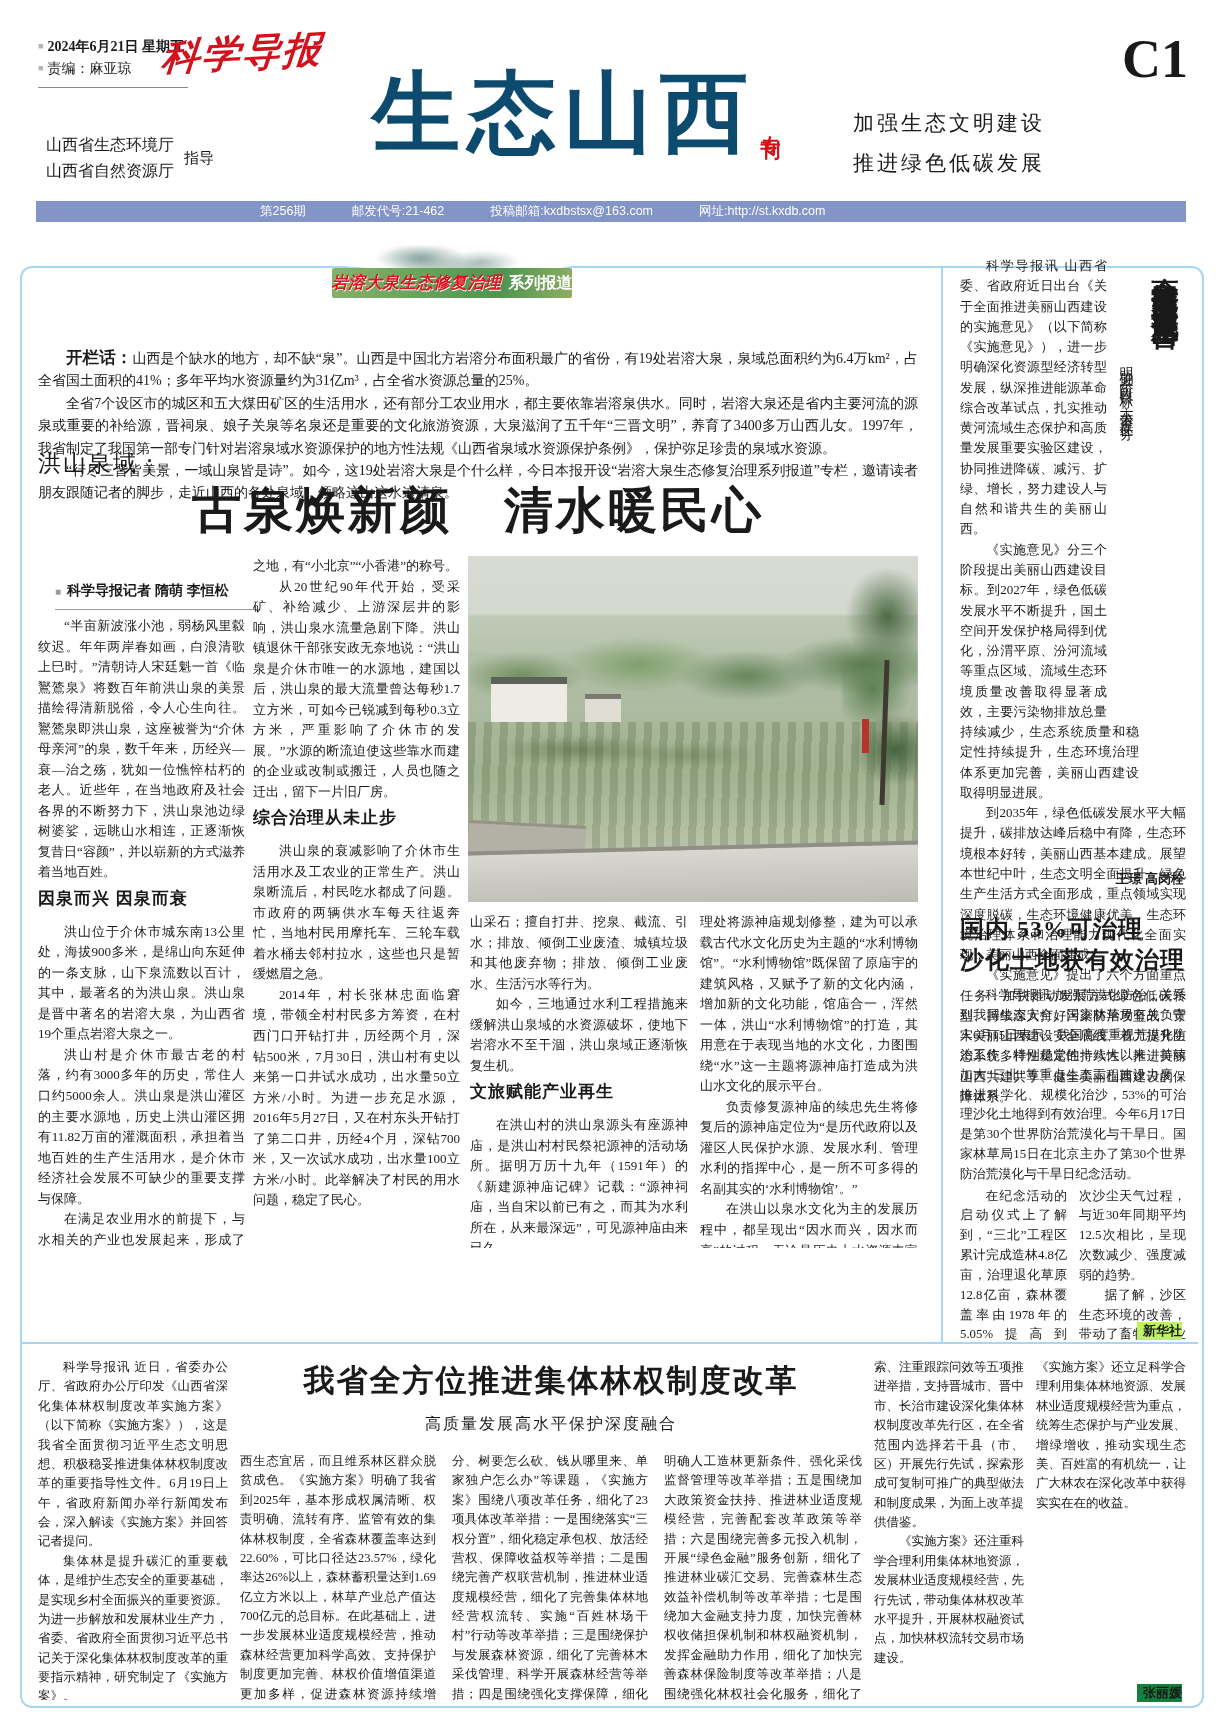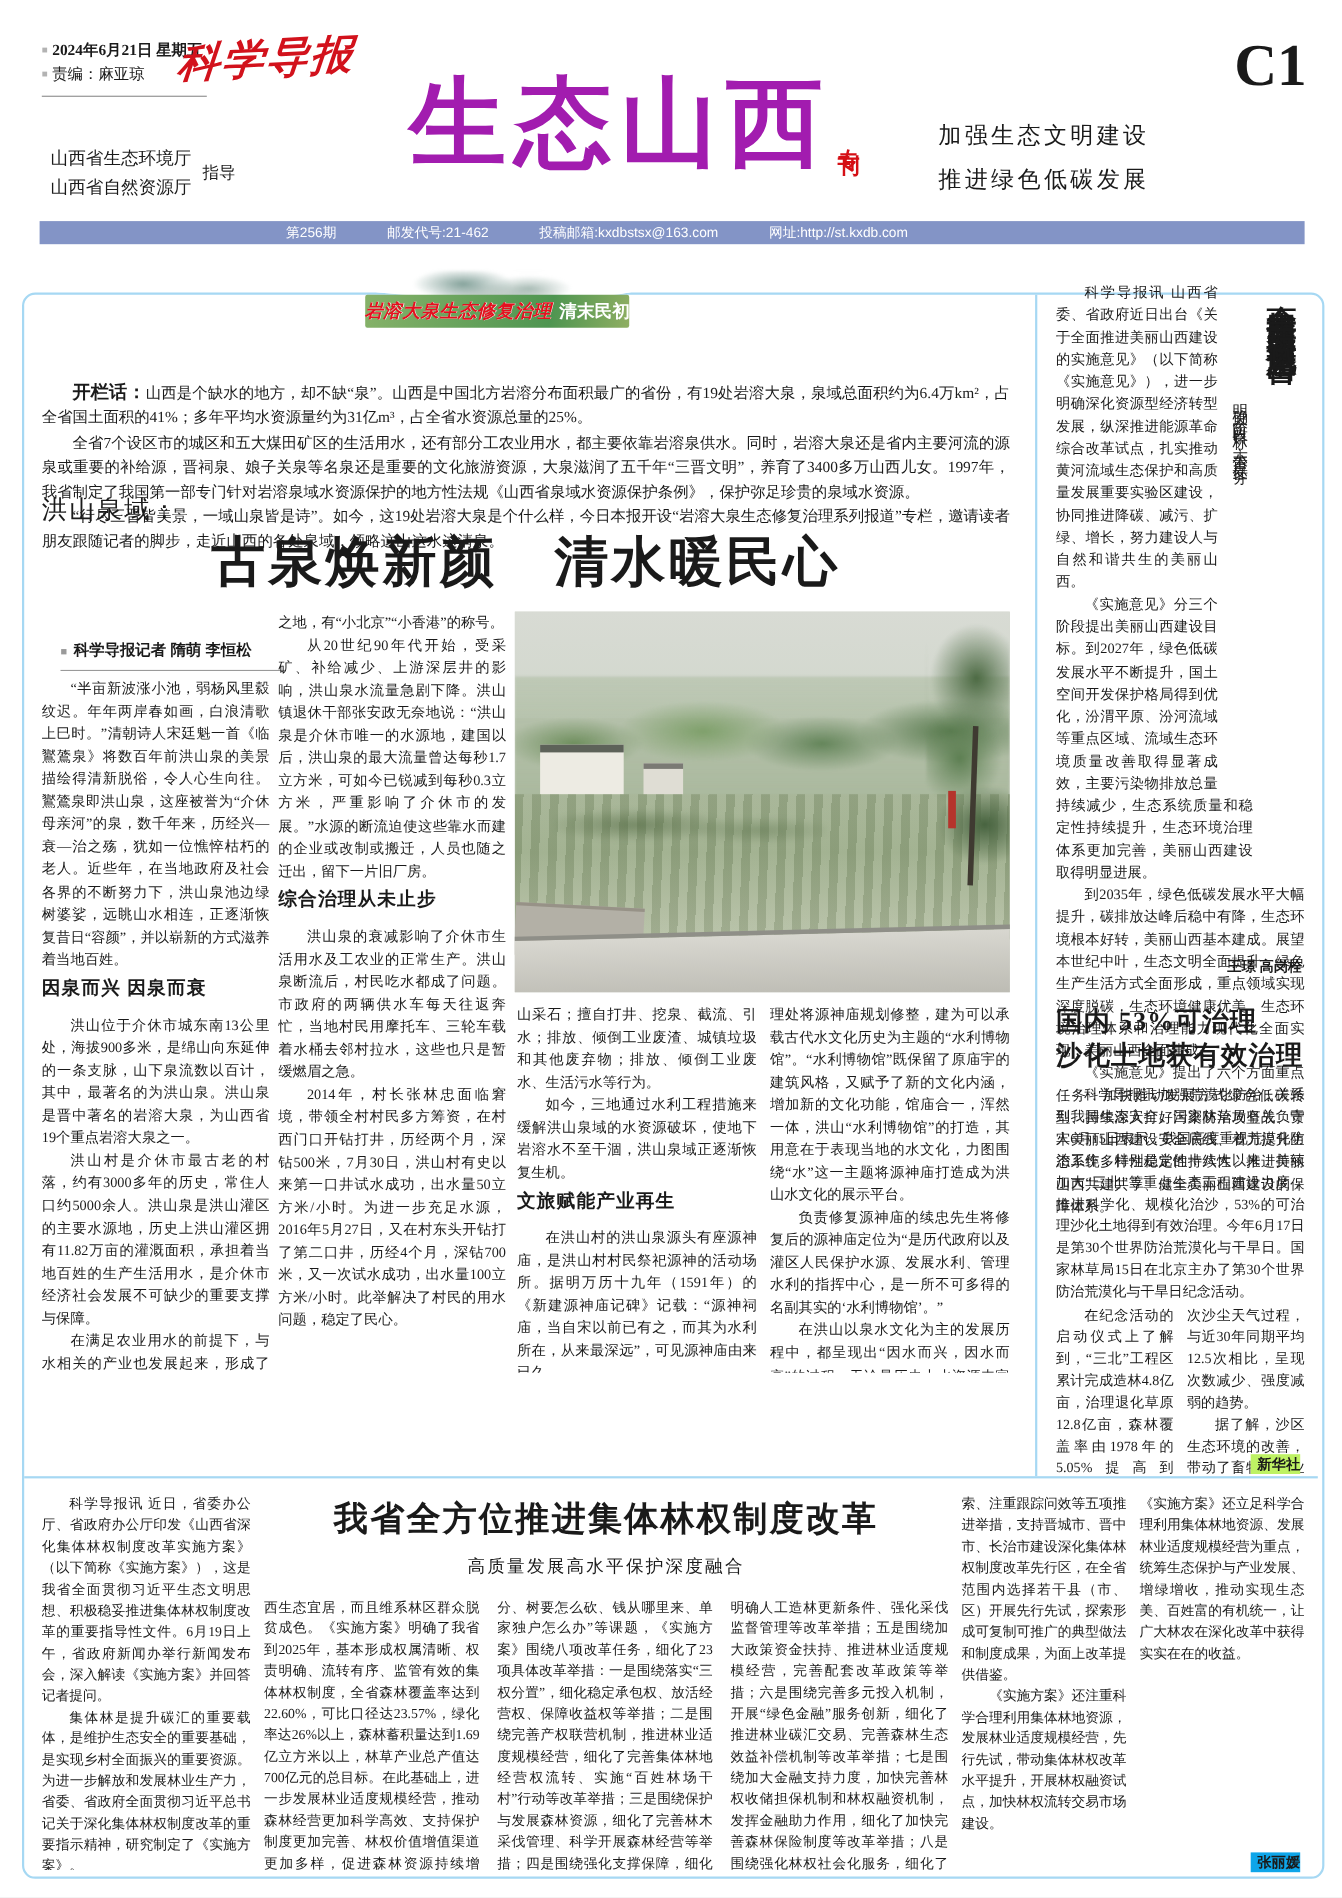--- a/index.html
+++ b/index.html
@@ -7,21 +7,21 @@
         font-family:"Liberation Serif","DejaVu Serif",serif;color:#1a1a1a;overflow:hidden;}
   .abs{position:absolute;}
   
   .date-block{left:38px;top:36px;width:150px;font-size:14px;line-height:1.6;border-bottom:1px solid #8a8a8a;padding-bottom:6px;}
   .date-block .sq{color:#b3b3b3;font-size:9px;margin-right:4px;vertical-align:2px;}
   .date-line{font-weight:bold;}
   .logo{left:162px;top:28px;font-size:38px;font-weight:900;color:#d2121c;
         transform:skewX(-8deg) rotate(-3deg);letter-spacing:2px;font-style:italic;}
   .guide{left:46px;top:132px;font-size:16px;line-height:1.6;display:flex;align-items:center;}
   .guide .gsuf{font-size:15px;margin-left:10px;}
-  .section-title{left:372px;top:70px;font-size:88px;font-weight:900;color:#a21caf;letter-spacing:8px;line-height:1;}
+  .section-title{left:372px;top:70px;font-size:88px;font-weight:900;color:#0c4a6e;letter-spacing:8px;line-height:1;}
   .supplement{left:758px;top:118px;writing-mode:vertical-rl;font-size:20px;color:#d50f15;letter-spacing:6px;font-weight:bold;}
   .slogan{left:853px;top:104px;font-size:21px;letter-spacing:3px;line-height:1.9;}
   .pageno{left:1122px;top:28px;font-size:54px;font-weight:900;font-family:"Liberation Serif",serif;}
   .infobar{left:36px;top:201px;width:1150px;height:21px;background:#8394c6;color:#fff;font-size:12.5px;
            display:flex;align-items:center;padding-left:0;box-sizing:border-box;
            font-family:"Liberation Sans",sans-serif;}
   .infobar span{margin-left:46px;white-space:nowrap;}
   .infobar span:first-child{margin-left:224px;}
   
   .frame{left:20px;top:266px;width:1180px;height:1438px;border:2px solid #a6d8f3;border-radius:12px;}
@@ -117,21 +117,21 @@
   .bcol p.noindent{text-indent:0;}
   .b1{left:0;top:6px;width:190px;height:342px;}
   .bhead{position:absolute;left:202px;top:8px;width:622px;text-align:center;}
   .bhead .bh1{font-size:31px;font-weight:900;font-family:"Liberation Sans",sans-serif;letter-spacing:2px;}
   .bhead .bh2{font-size:16px;margin-top:12px;letter-spacing:2px;}
   .b2{left:202px;top:100px;width:196px;height:248px;}
   .b3{left:414px;top:100px;width:196px;height:248px;}
   .b4{left:626px;top:100px;width:198px;height:248px;}
   .b5{left:836px;top:6px;width:150px;height:342px;}
   .b6{left:998px;top:6px;width:150px;height:342px;}
-  .bottom .auth{position:absolute;right:4px;bottom:2px;font-weight:bold;font-size:13px;background:#0ea5e9;padding-left:6px;}
+  .bottom .auth{position:absolute;right:4px;bottom:2px;font-weight:bold;font-size:13px;background:#15803d;padding-left:6px;}
 </style>
 </head>
 <body>
 
 <div class="page">
 
   <div class="abs frame"></div>
   <div class="abs vdiv"></div>
   <div class="abs hdiv"></div>
 
@@ -158,21 +158,21 @@
     <span>第256期</span>
     <span>邮发代号:21-462</span>
     <span>投稿邮箱:kxdbstsx@163.com</span>
     <span>网址:http://st.kxdb.com</span>
   </div>
 
   <div class="abs banner">
     <div class="mountains"></div>
     <div class="banner-box">
       <span class="banner-title">岩溶大泉生态修复治理</span>
-      <span class="banner-tag">清末民初</span>
+      <span class="banner-tag">系列报道</span>
     </div>
   </div>
 
   <div class="abs intro">
     <p><span class="lead-label">开栏话：</span><span>山西是个缺水的地方，却不缺“泉”。山西是中国北方岩溶分布面积最广的省份，有19处岩溶大泉，泉域总面积约为6.4万km²，占全省国土面积的41%；多年平均水资源量约为31亿m³，占全省水资源总量的25%。</span></p>
     <p>全省7个设区市的城区和五大煤田矿区的生活用水，还有部分工农业用水，都主要依靠岩溶泉供水。同时，岩溶大泉还是省内主要河流的源泉或重要的补给源，晋祠泉、娘子关泉等名泉还是重要的文化旅游资源，大泉滋润了五千年“三晋文明”，养育了3400多万山西儿女。1997年，我省制定了我国第一部专门针对岩溶泉域水资源保护的地方性法规《山西省泉域水资源保护条例》，保护弥足珍贵的泉域水资源。</p>
     <p>“行尽三晋皆美景，一域山泉皆是诗”。如今，这19处岩溶大泉是个什么样，今日本报开设“岩溶大泉生态修复治理系列报道”专栏，邀请读者朋友跟随记者的脚步，走近山西的各处泉域，领略这山这水这清泉。</p>
   </div>
 
   <div class="abs kicker">洪山泉域：</div>

